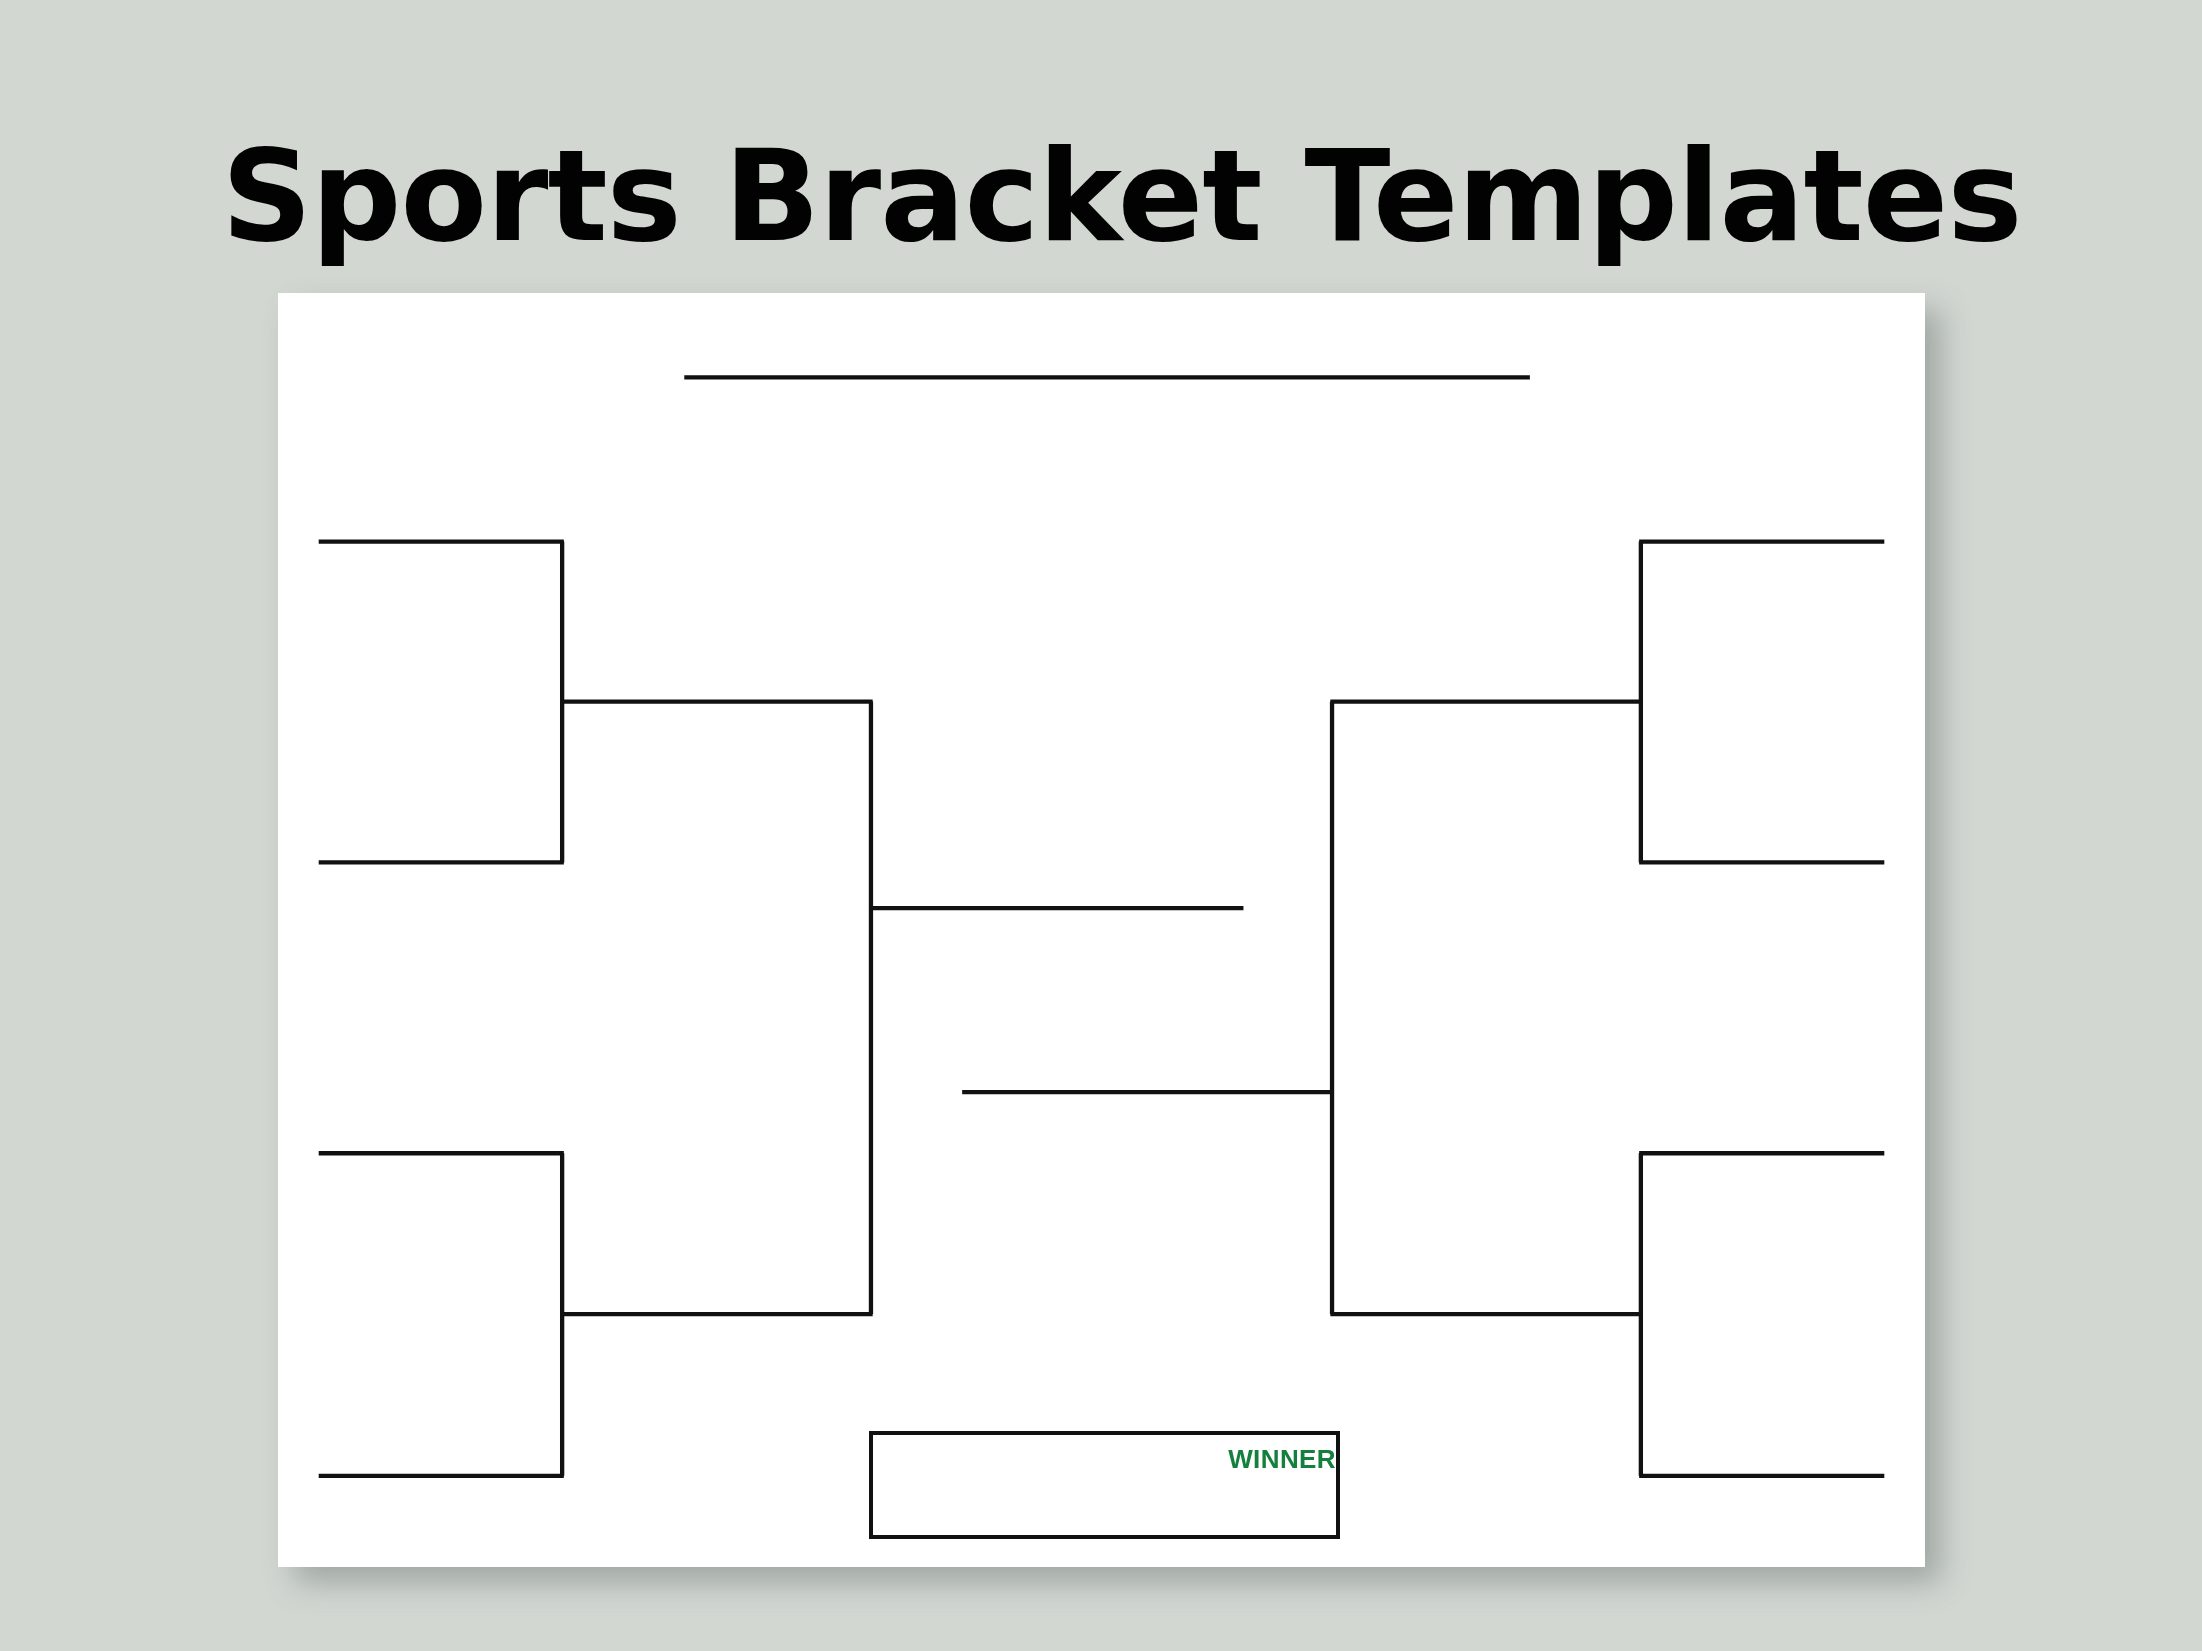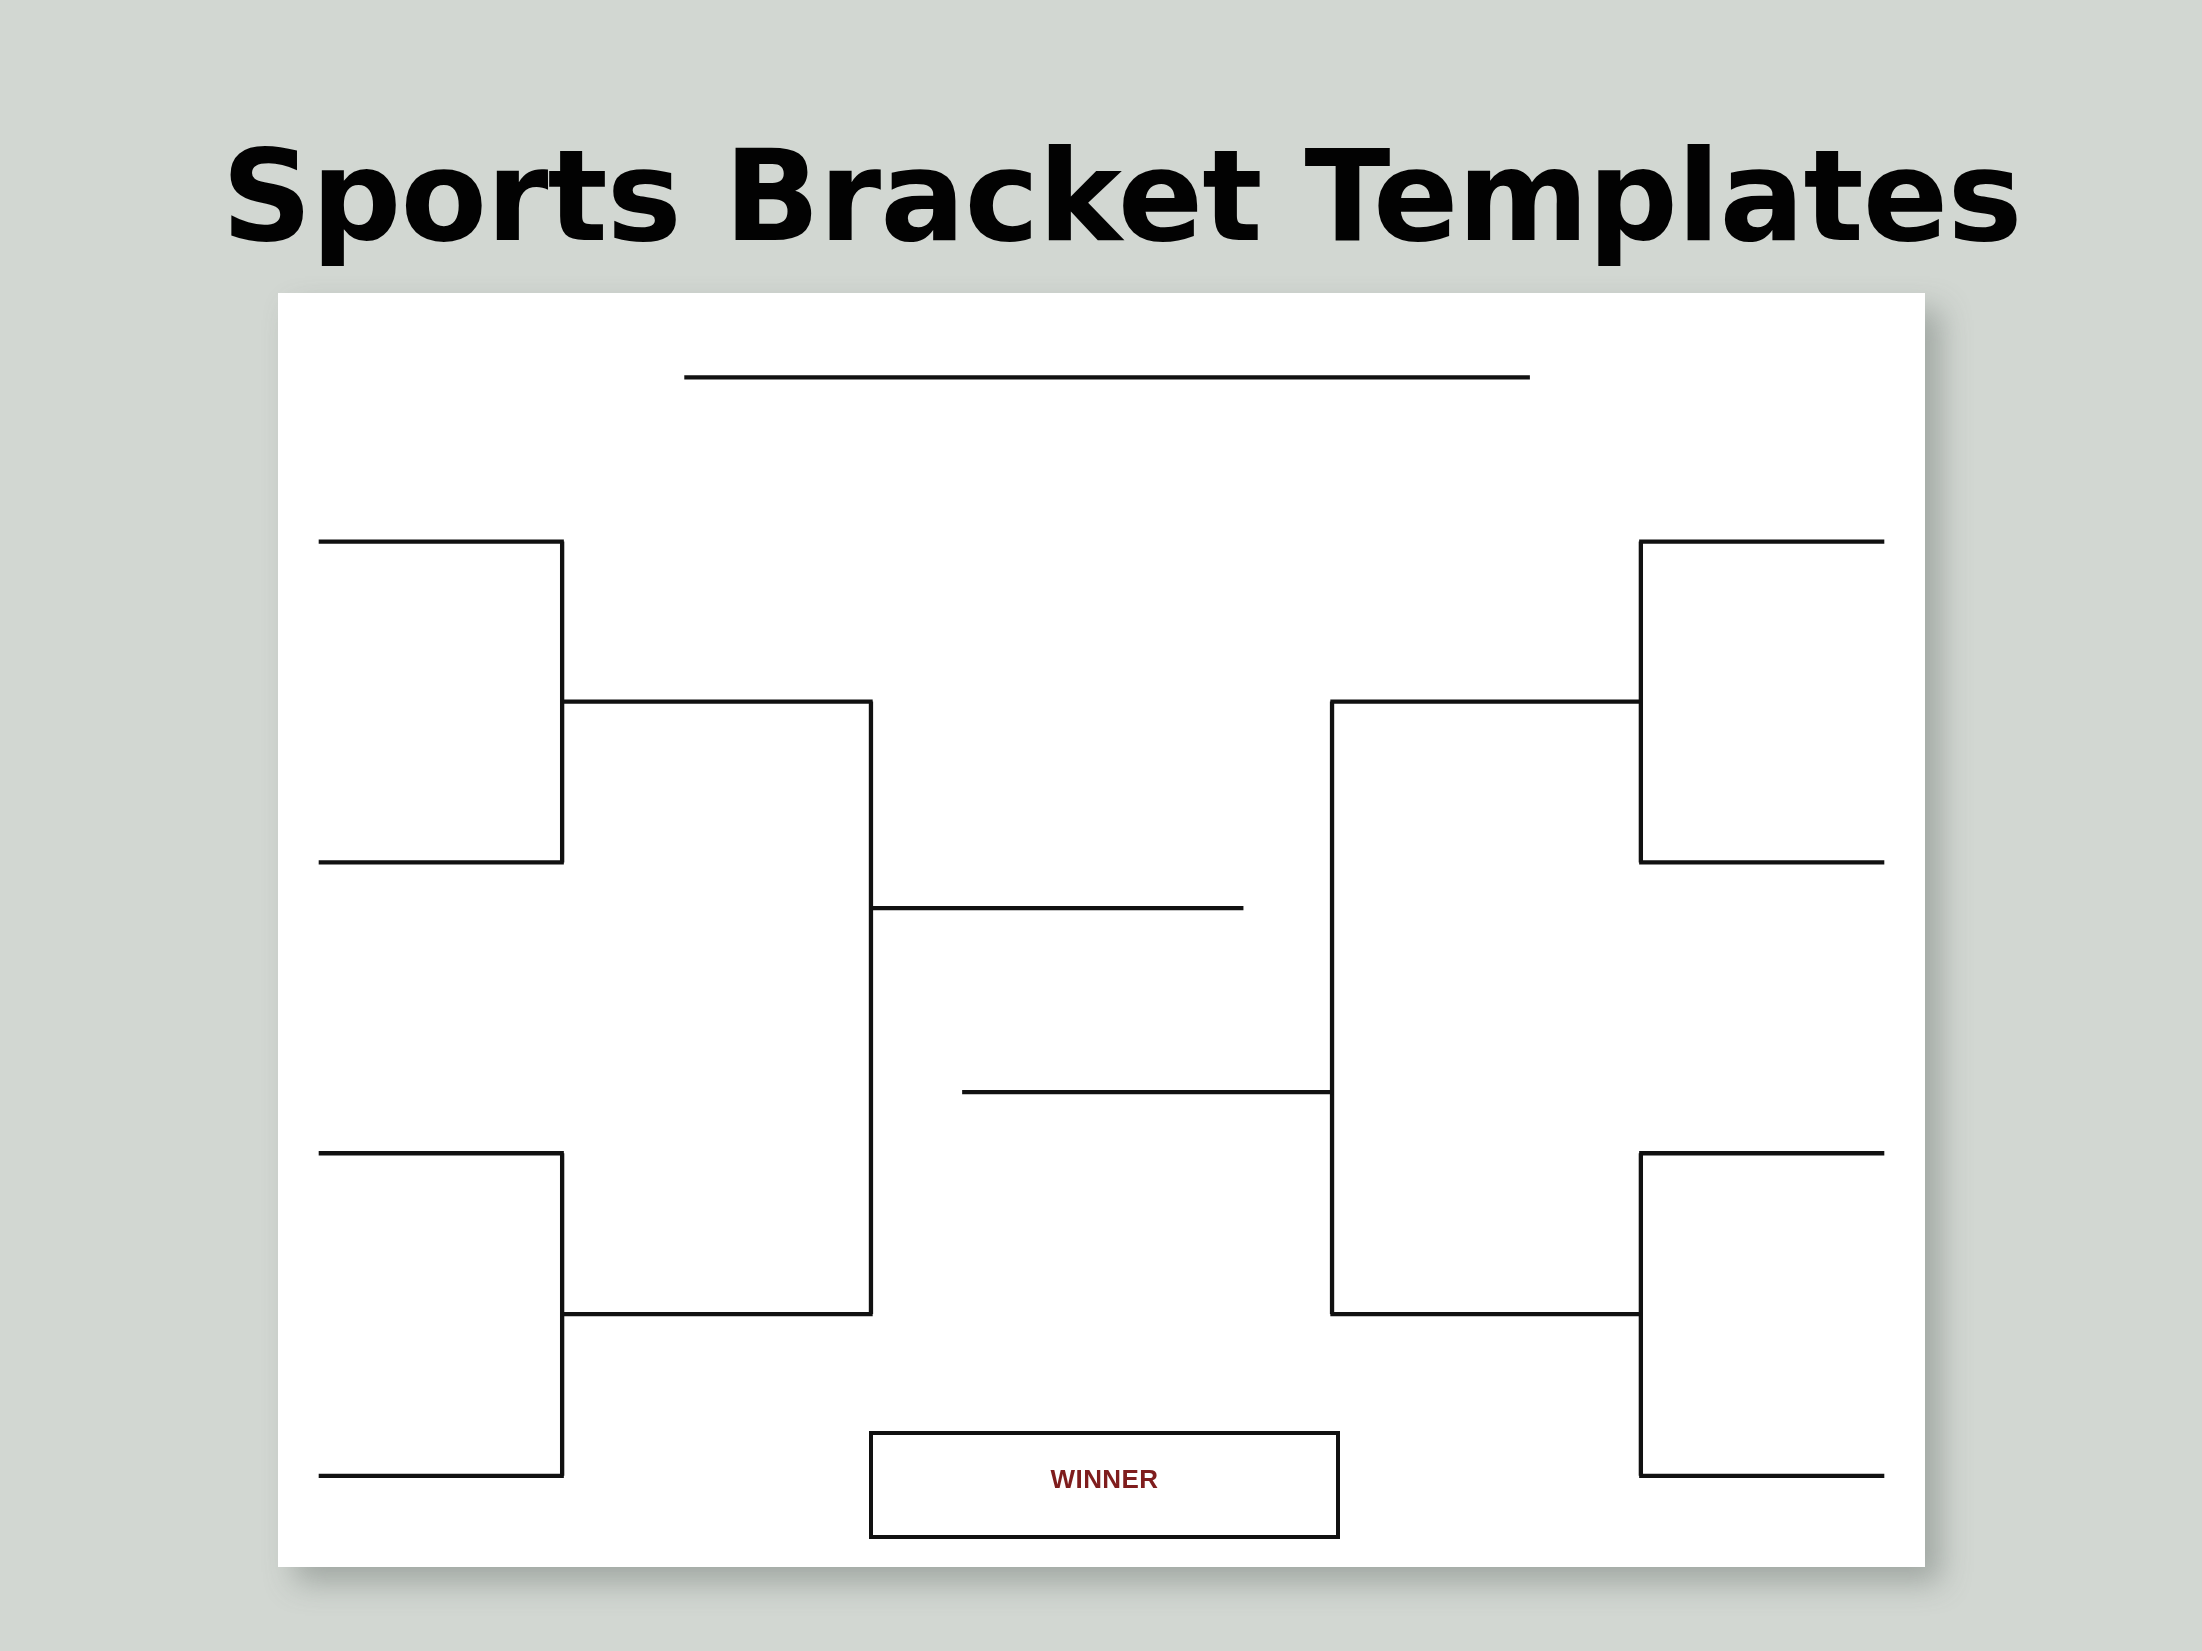--- a/index.html
+++ b/index.html
@@ -61,27 +61,26 @@
     height: 108px;
     border: 4.3px solid #111111;
     box-sizing: border-box;
     background: #ffffff;
   }
   .winner-label {
     position: absolute;
     left: 0;
     top: 8.6px;
     width: 100%;
-    text-align: center;
+    text-align: right;
     font-family: "Liberation Sans", sans-serif;
     font-size: 26px;
     font-weight: 700;
     letter-spacing: 0.4px;
-    color: #7f1d1d;
-    margin-top: 20px;
+    color: #15803d;
   }
 </style>
 </head>
 <body>
 
 <h1 class="page-title">Sports Bracket Templates</h1>
 
 <div class="sheet">
 
   <svg class="sheet-svg" viewBox="0 0 1914 1481" xmlns="http://www.w3.org/2000/svg">

